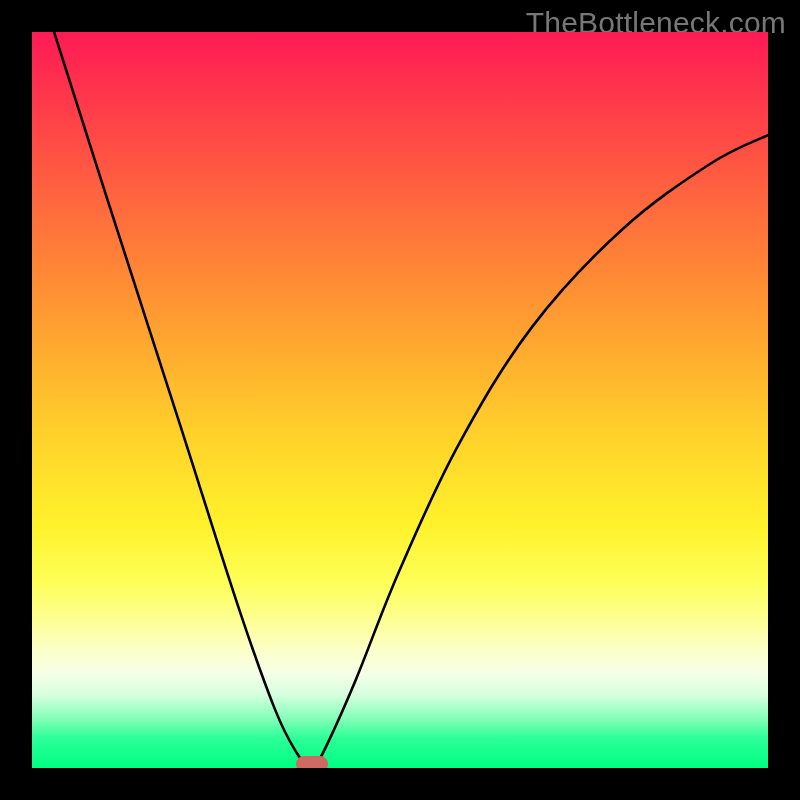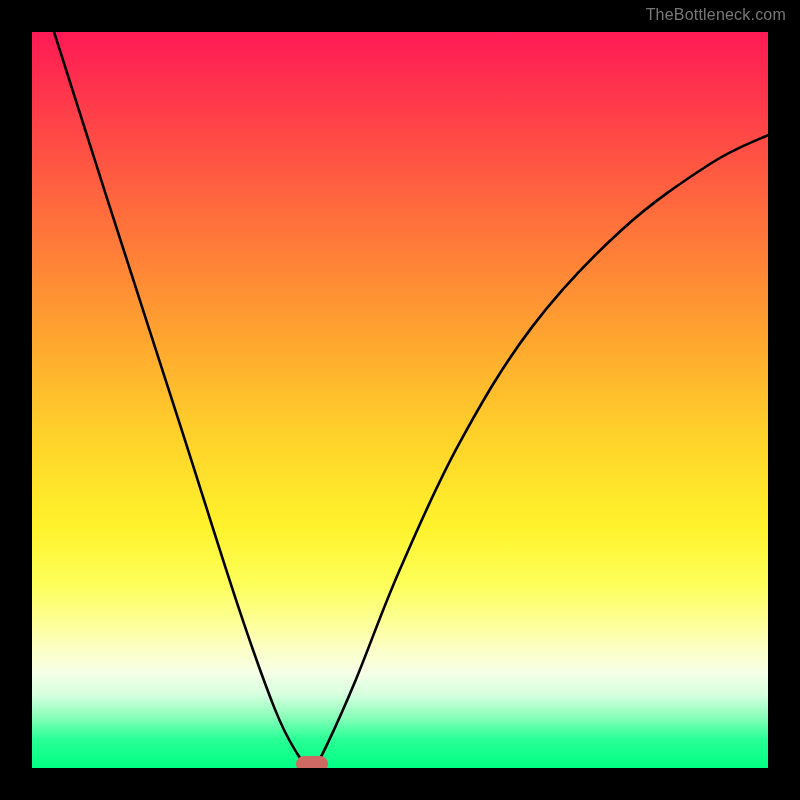--- a/index.html
+++ b/index.html
@@ -43,21 +43,21 @@
       #8cffbb 93%,
       #2bff97 96%,
       #00ff83 100%
     );
   }
   .watermark {
     position: absolute;
     top: 6px;
     right: 14px;
     color: #777;
-    font-size: 16px;
+    font-size: 30px;
     font-weight: 500;
     letter-spacing: 0.2px;
     user-select: none;
   }
   svg.curve {
     position: absolute;
     inset: 0;
   }
   .marker {
     position: absolute;

